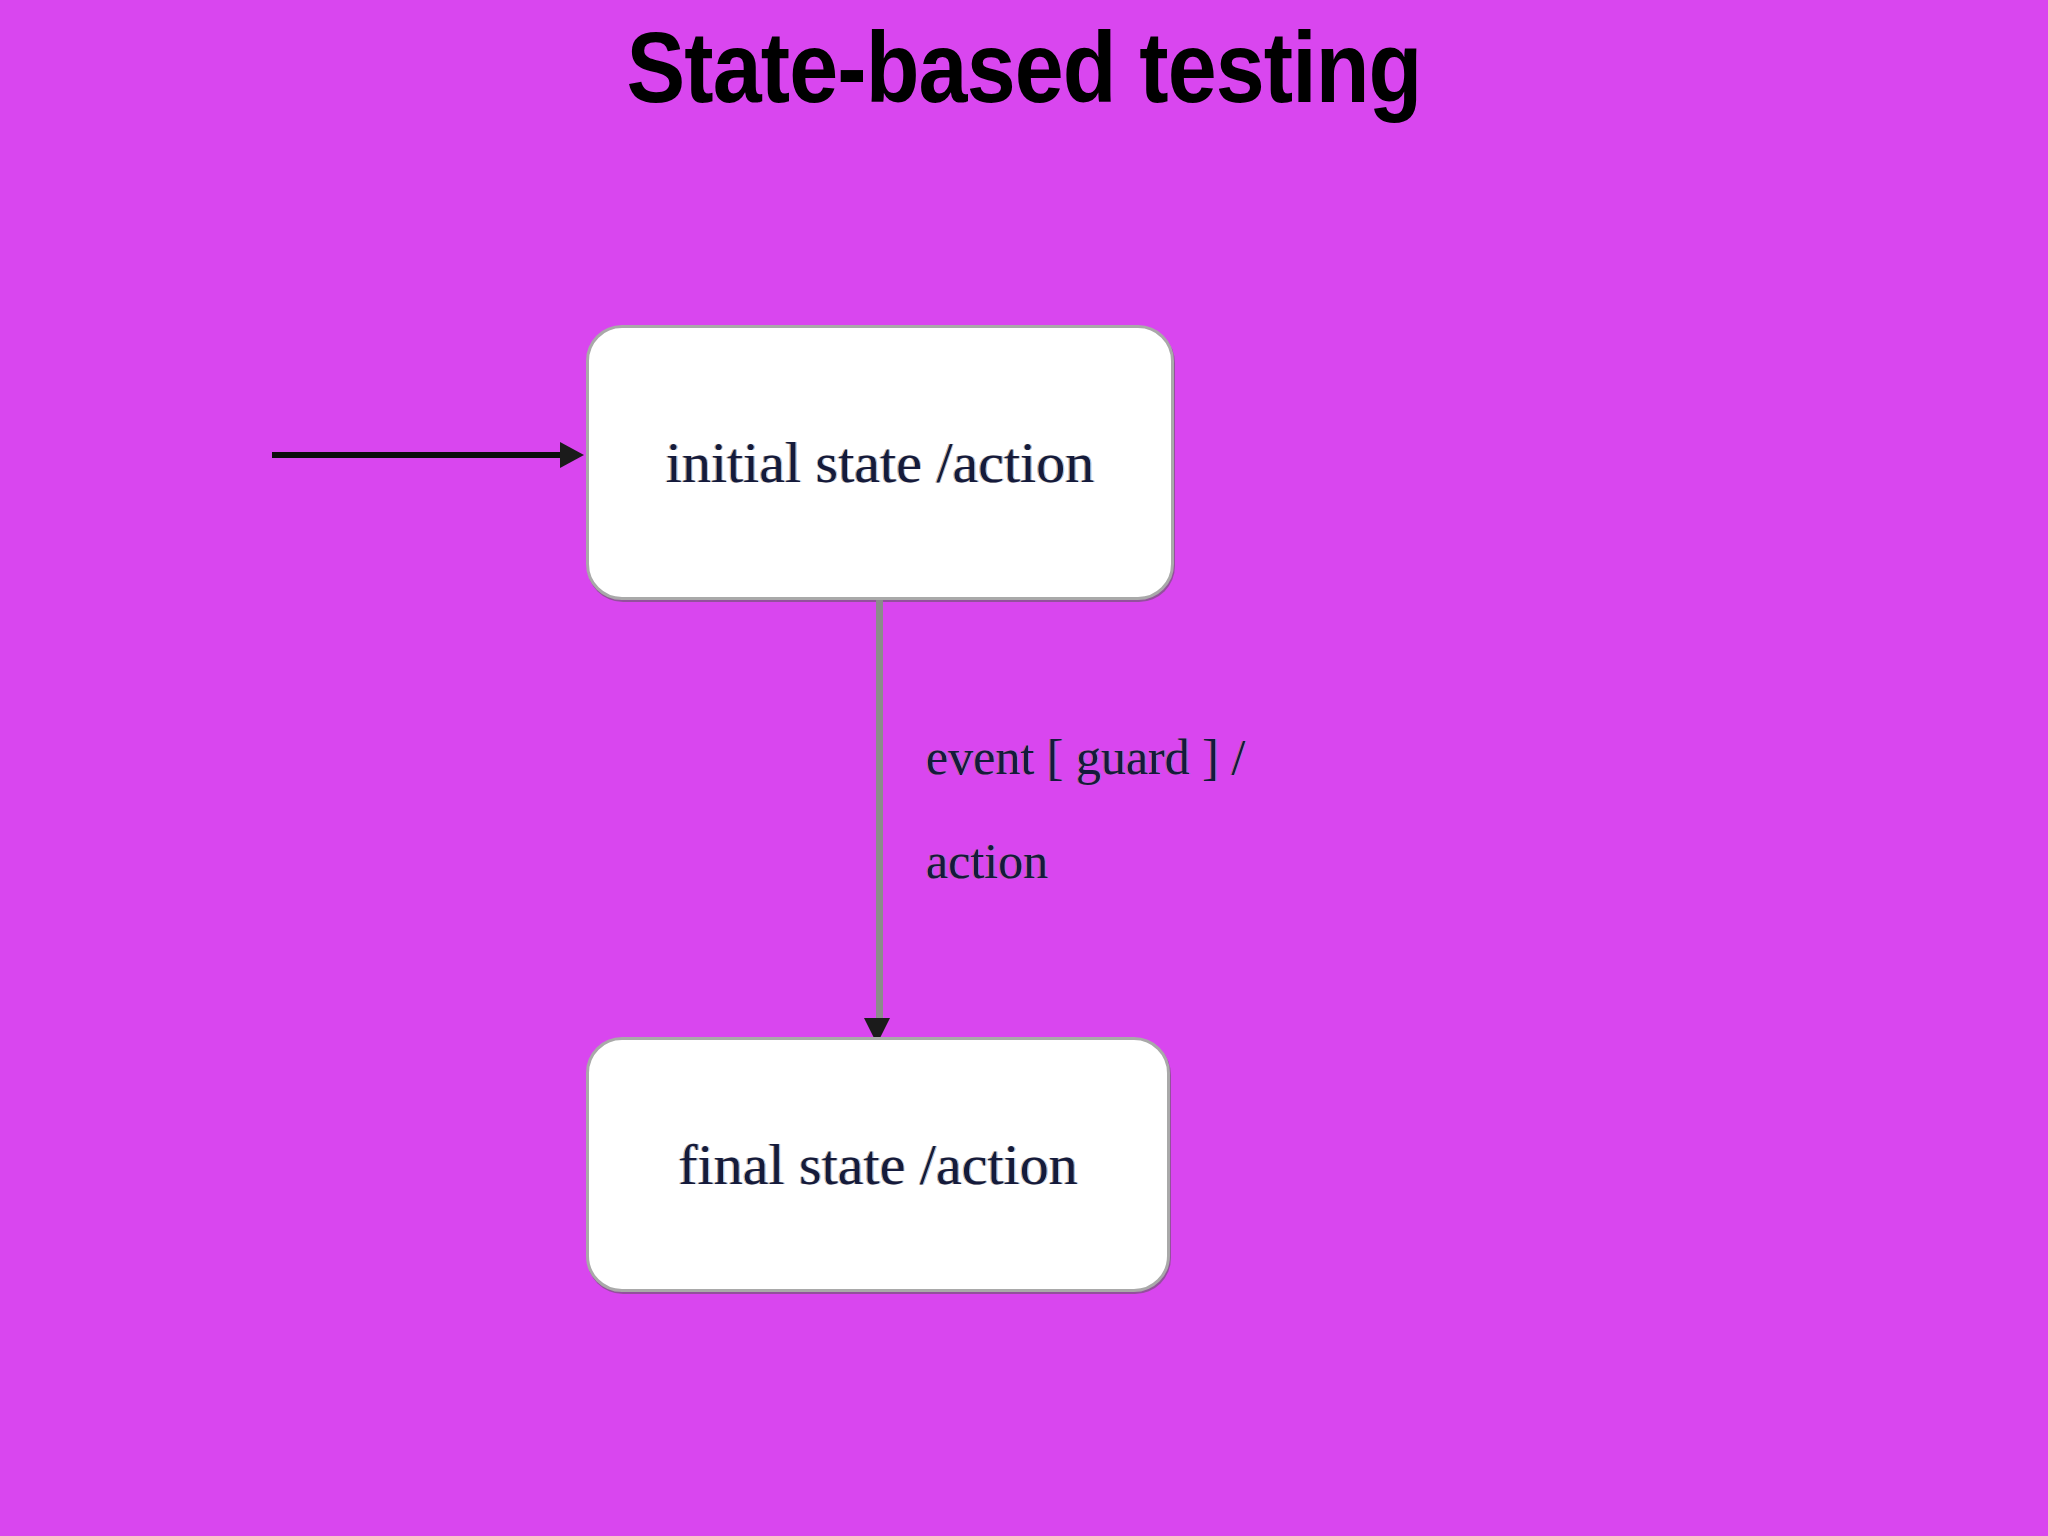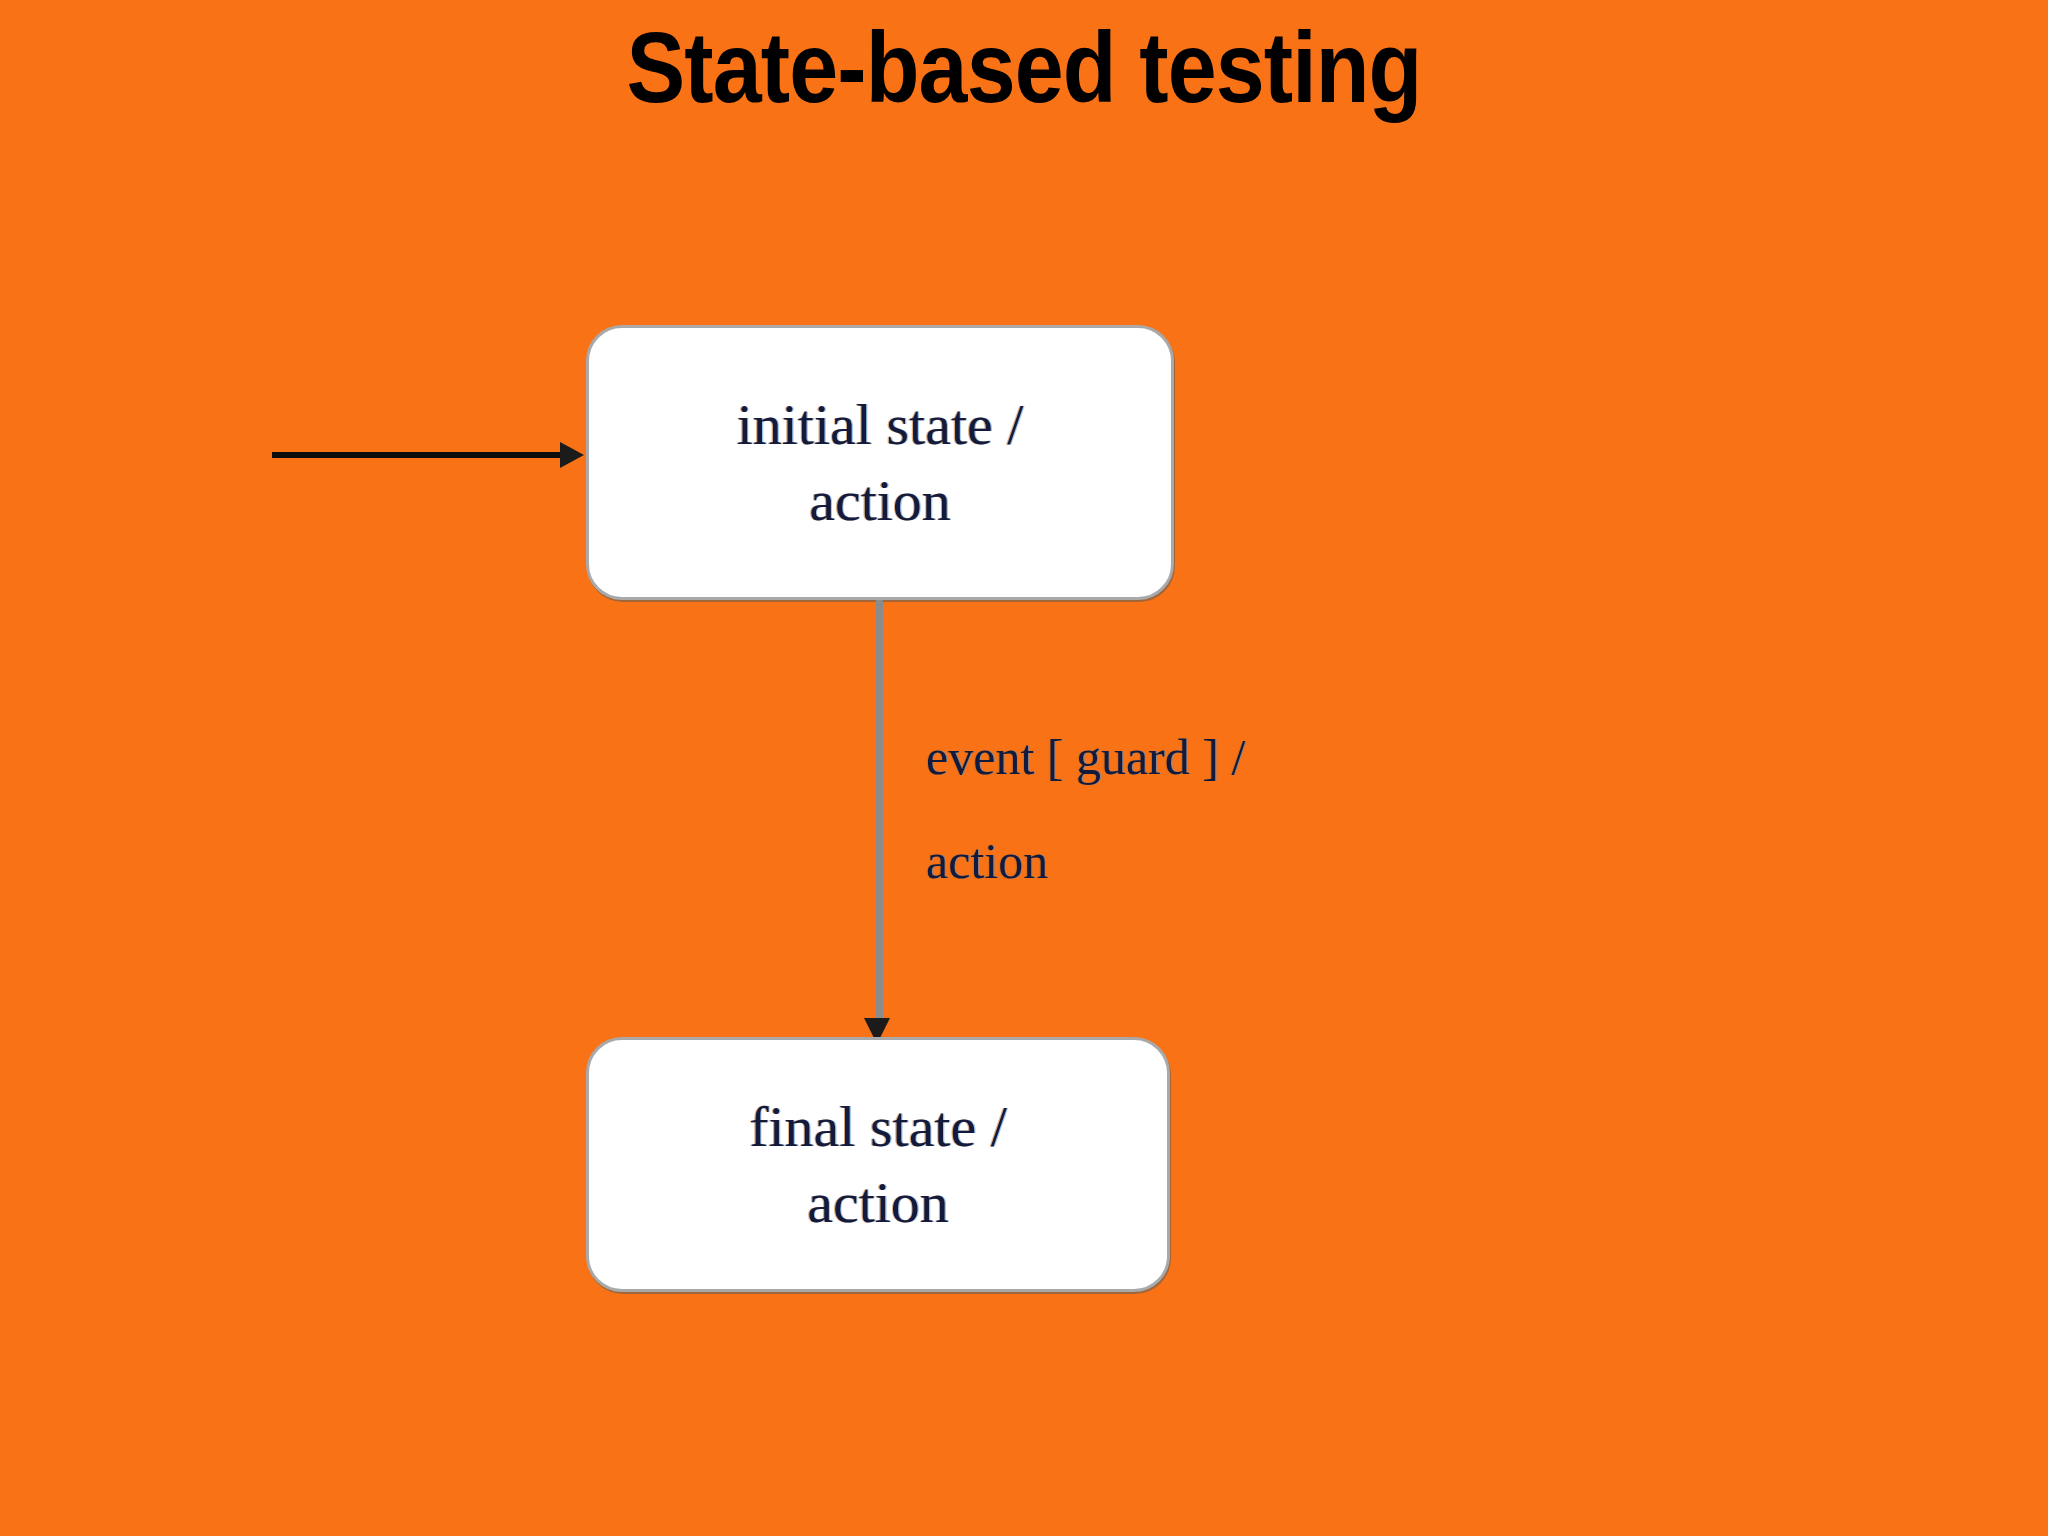--- a/index.html
+++ b/index.html
@@ -12,21 +12,21 @@
     height: 1536px;
     position: relative;
     overflow: hidden;
     font-family: "Liberation Sans", sans-serif;
     -webkit-font-smoothing: none;
   }
 
   .slide {
     position: absolute;
     inset: 0;
-    background: #f97316;
+    background: #d946ef;
   }
 
   
   .slide-title {
     position: absolute;
     left: 0;
     top: 8px;
     width: 2048px;
     text-align: center;
     font-family: "Liberation Sans", sans-serif;
@@ -51,21 +51,21 @@
 
   
   .state-box {
     position: absolute;
     box-sizing: border-box;
     background: #ffffff;
     border: 3px solid #a9a9a9;
     border-radius: 36px;
     box-shadow: 1px 2px 0 rgba(90,90,90,0.55);
     display: flex;
-    flex-direction: column;
+    flex-direction: row;
     align-items: center;
     justify-content: center;
   }
 
   #initial-state-box {
     left: 586px;
     top: 325px;
     width: 588px;
     height: 275px;
   }

